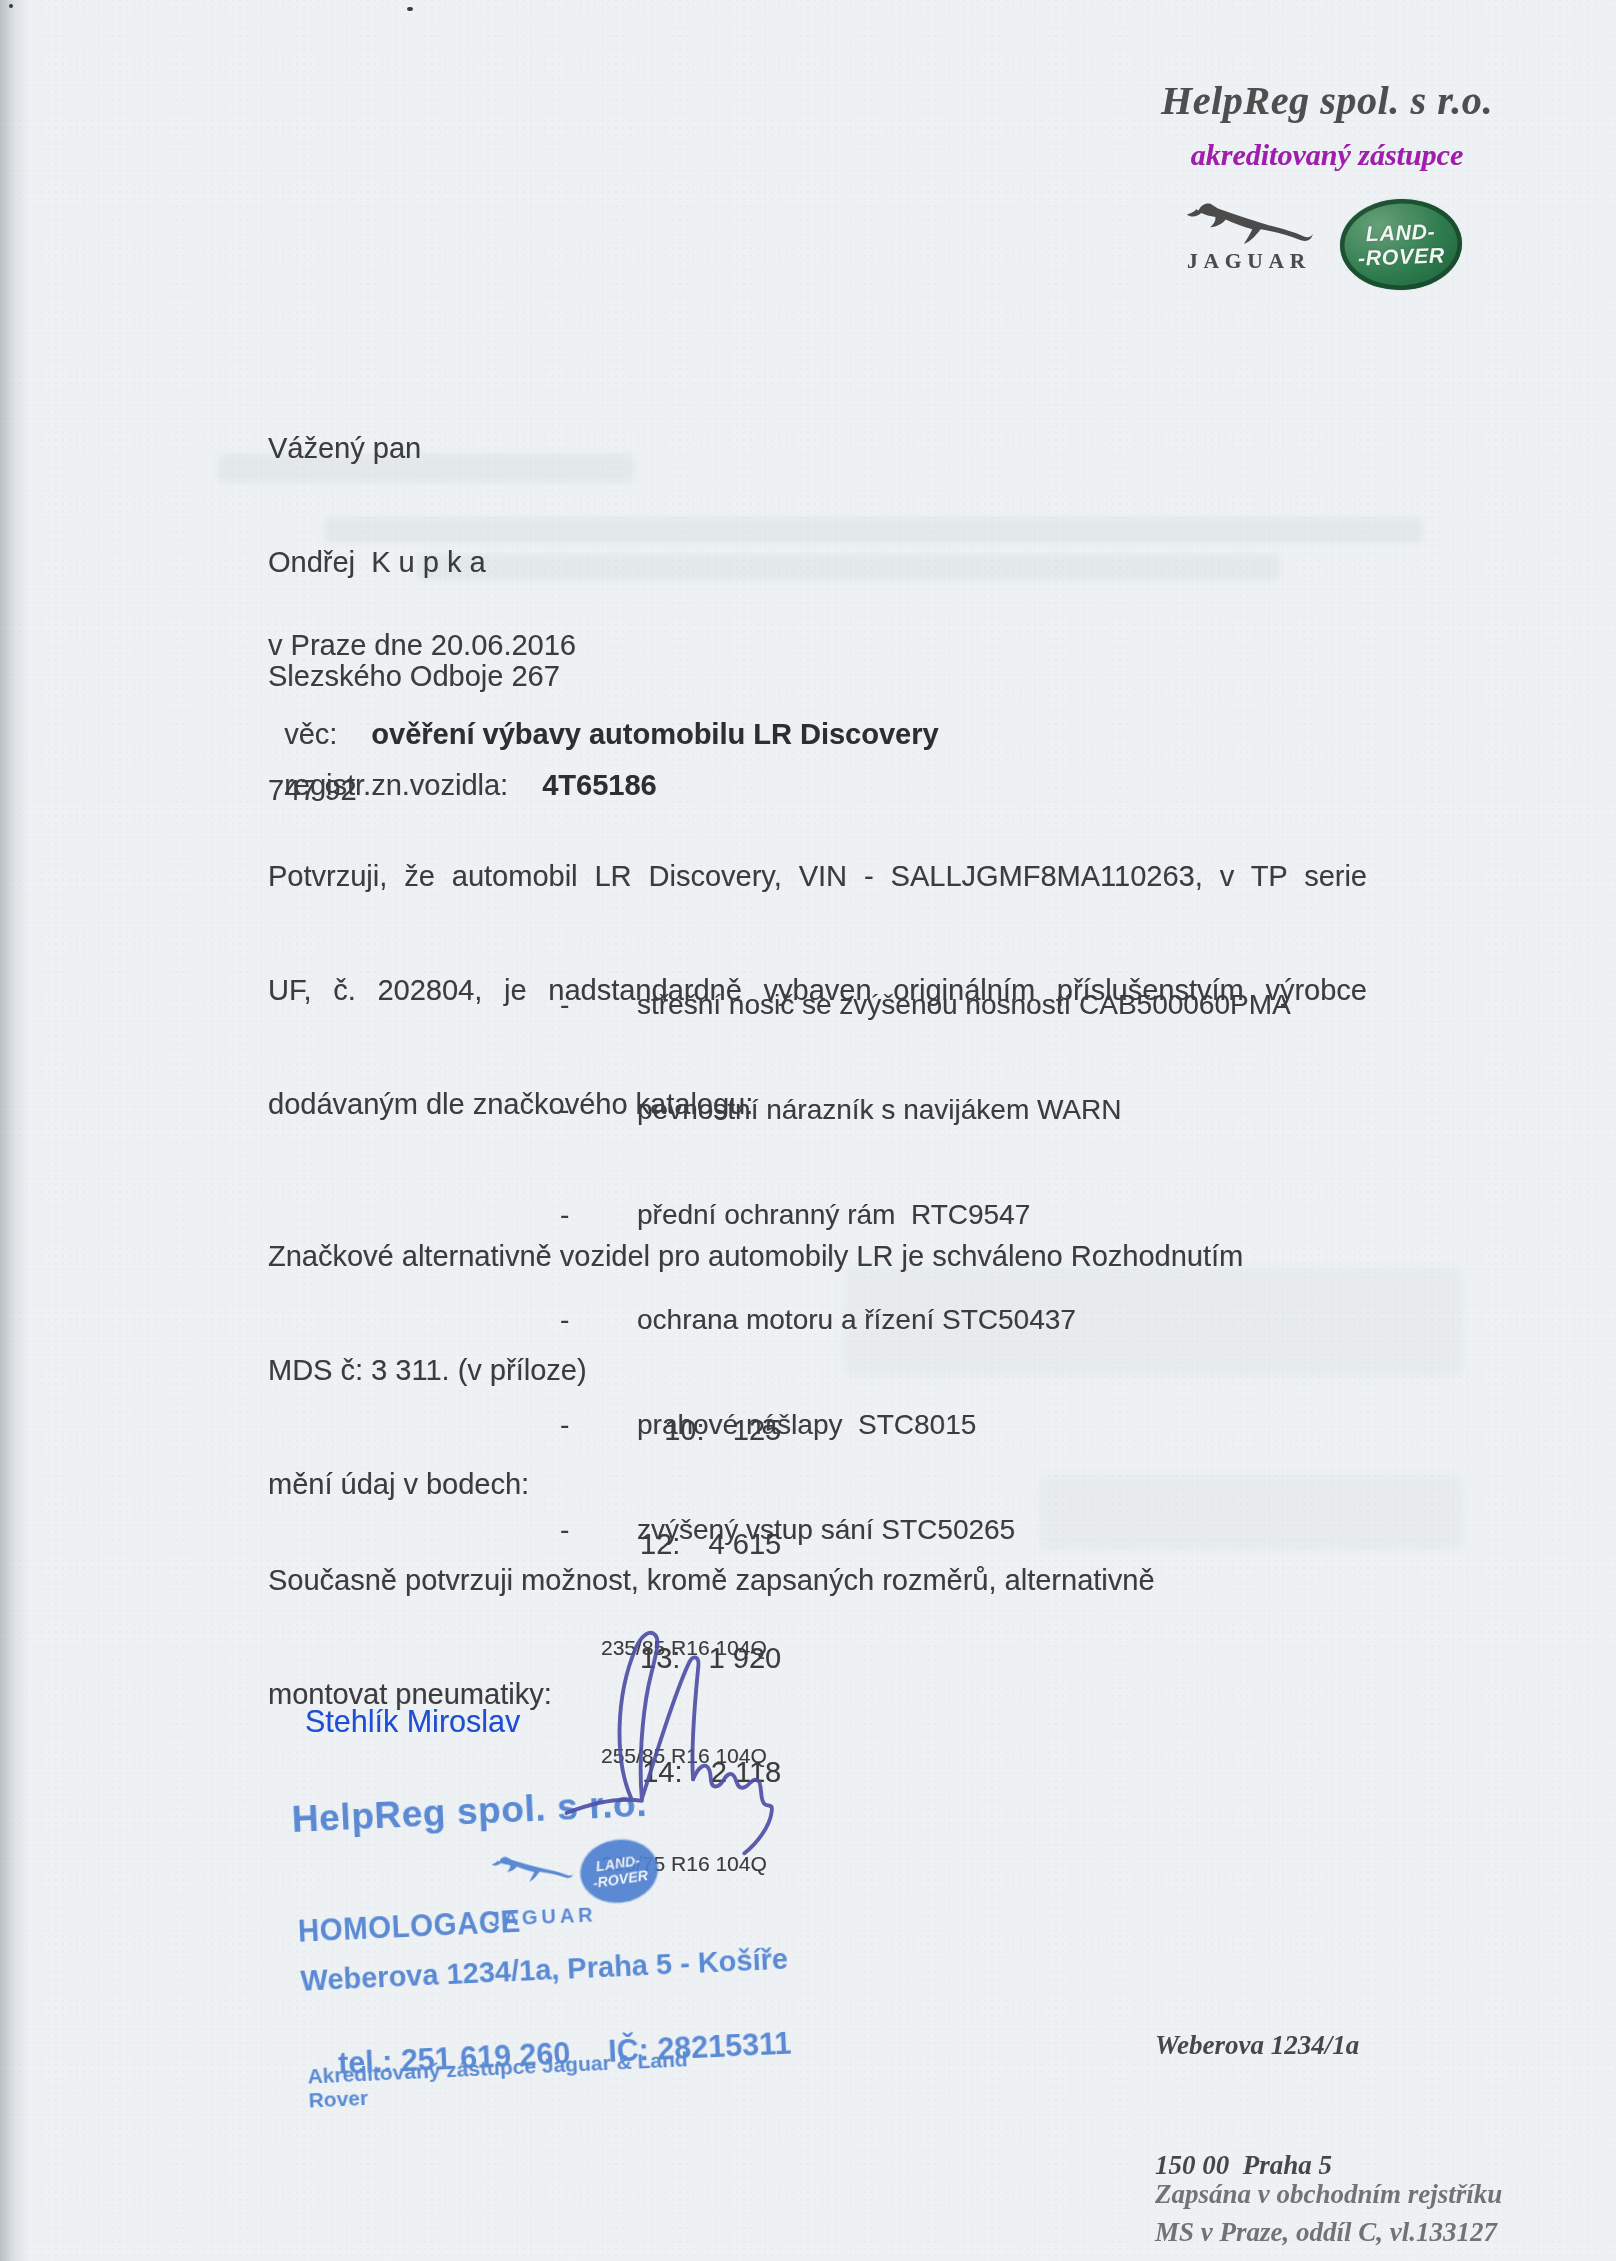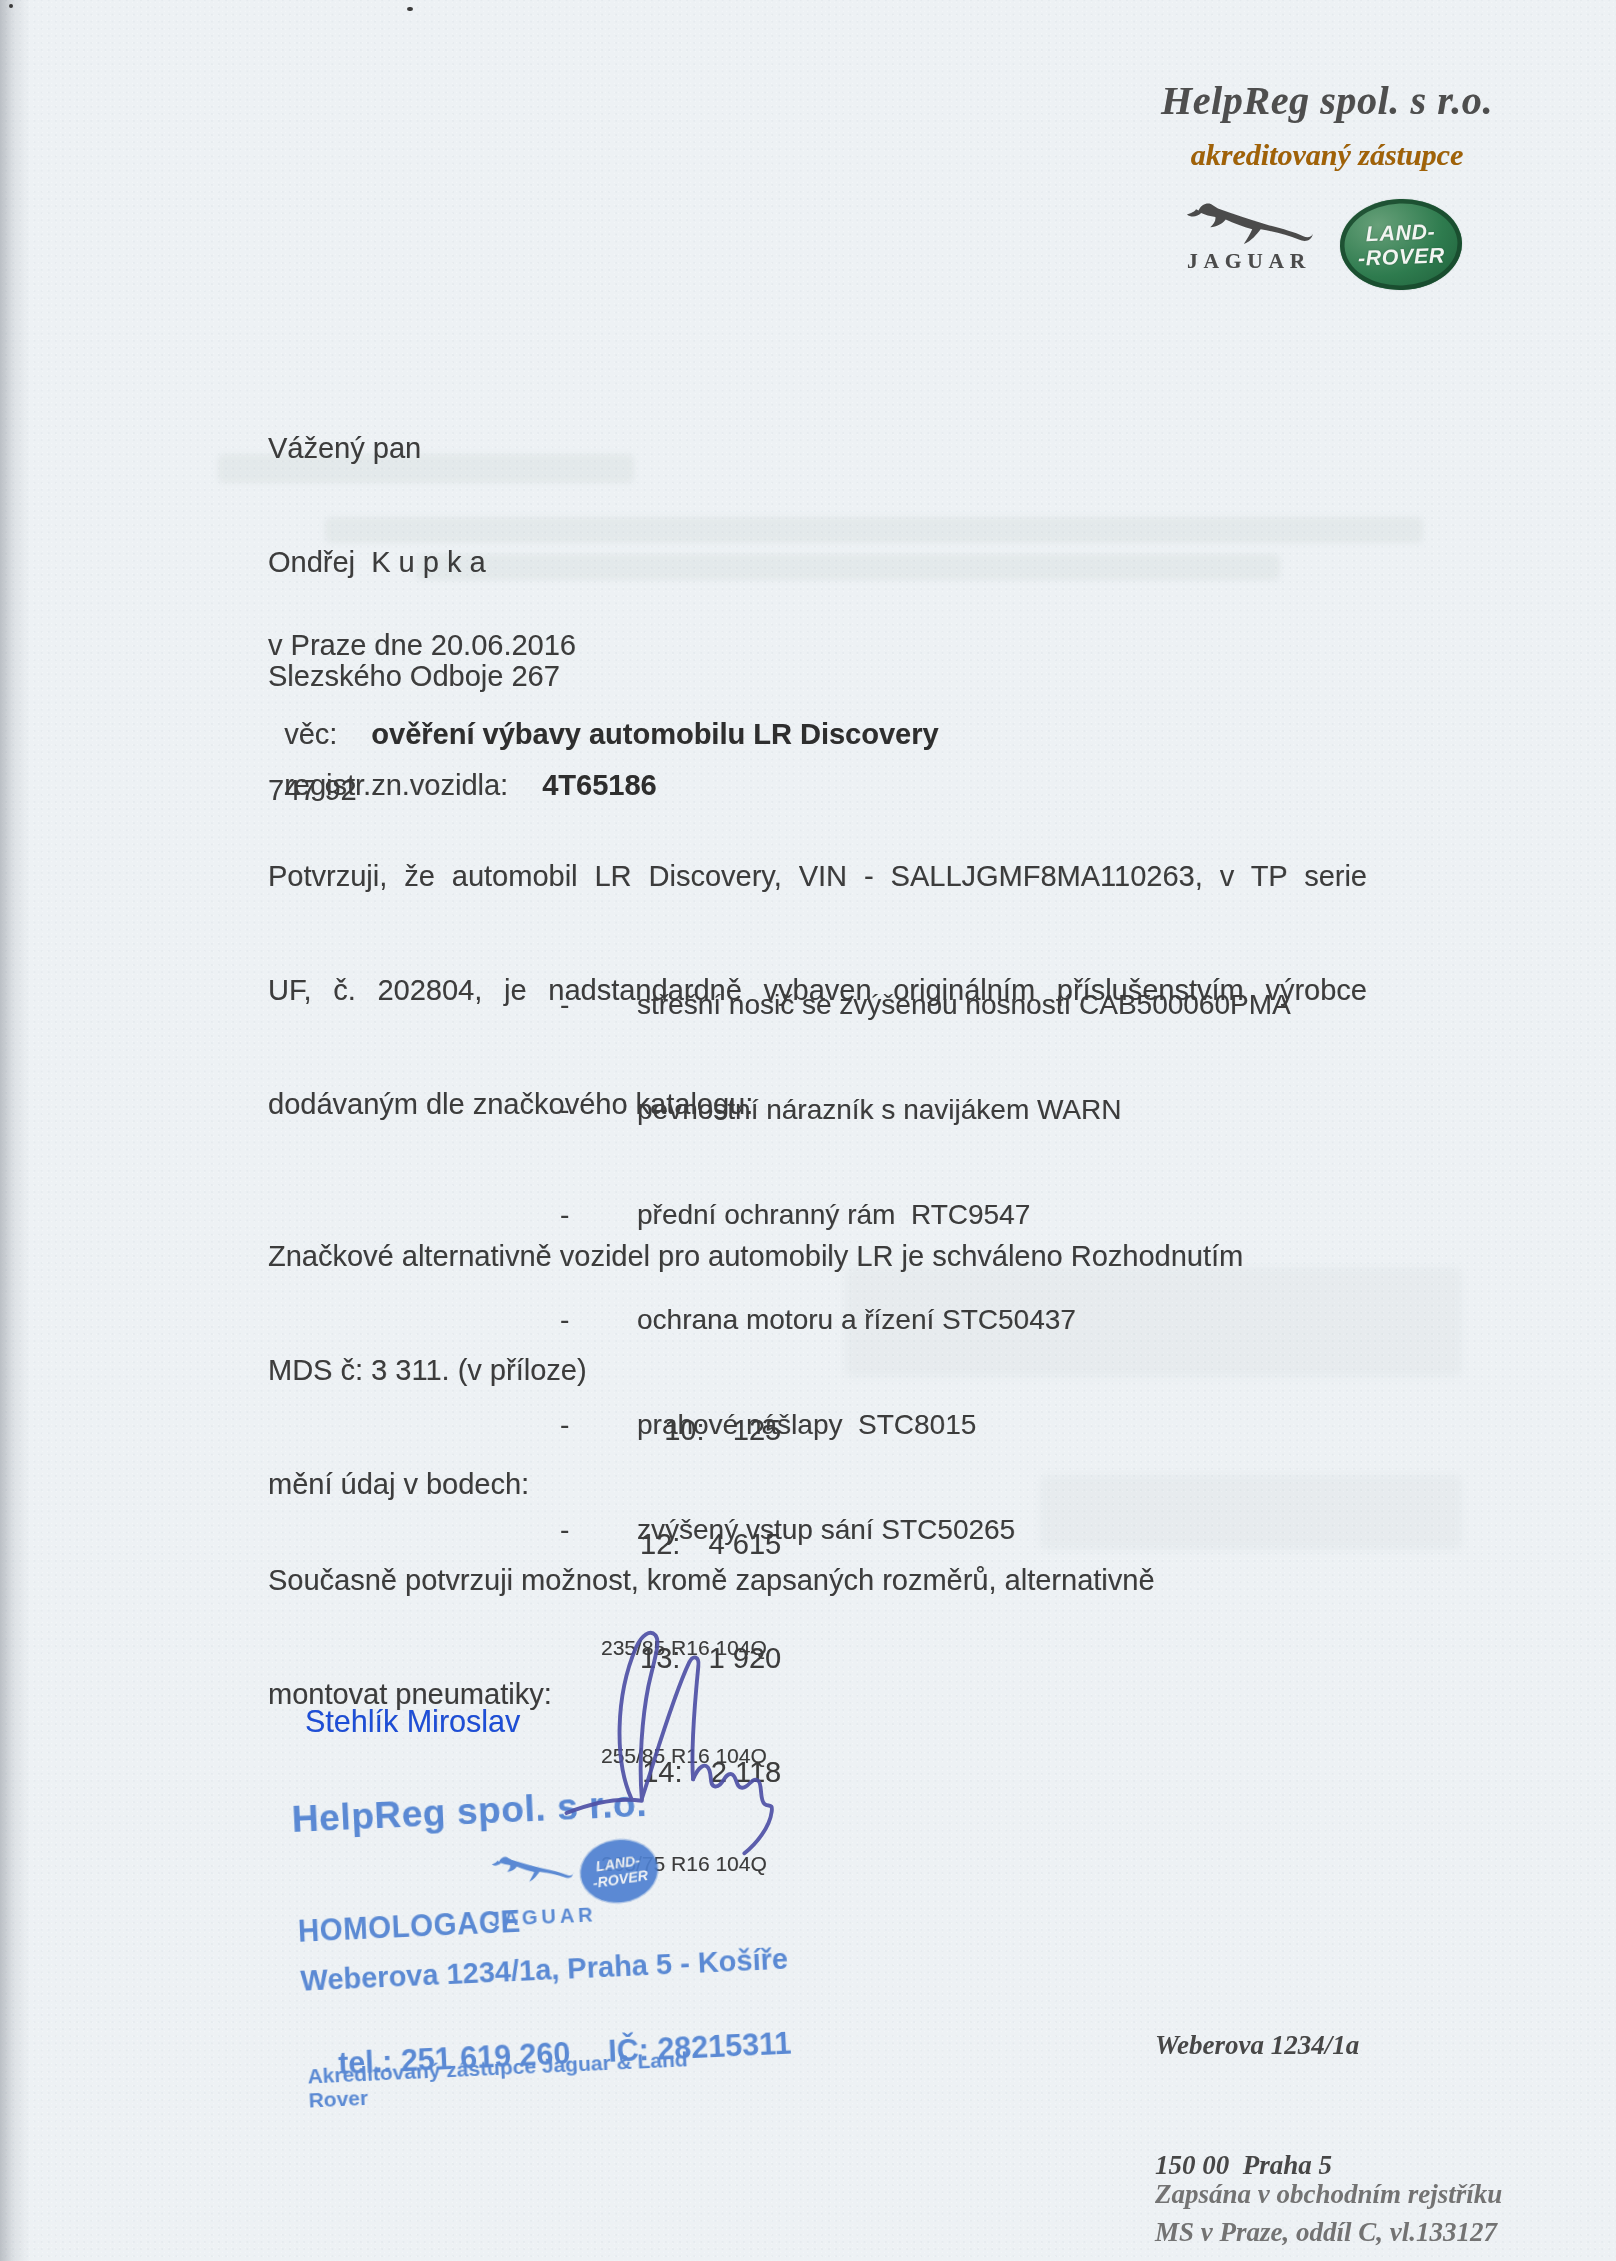--- a/index.html
+++ b/index.html
@@ -23,21 +23,21 @@
   .edge-shadow{ left:0;top:0;width:30px;height:2261px;
     background:linear-gradient(to right, rgba(70,76,88,.30), rgba(70,76,88,.10) 45%, rgba(70,76,88,0) 100%); }
   .speck{ background:#3a3a3a;border-radius:50%; }
 
   
   .hdr-company{ left:1150px;top:77px;width:354px;text-align:center;
     font-family:"Liberation Serif","DejaVu Serif",serif;font-style:italic;font-weight:700;
     font-size:40px;color:#4e4e4e;letter-spacing:0.6px;}
   .hdr-sub{ left:1150px;top:138px;width:354px;text-align:center;
     font-family:"Liberation Serif","DejaVu Serif",serif;font-style:italic;font-weight:700;
-    font-size:30px;color:#a16207;}
+    font-size:30px;color:#a21caf;}
   .jaguar-logo{ left:1184px;top:195px;width:130px;text-align:center;}
   .jaguar-logo svg{ display:block;width:130px;height:53px;}
   .jaguar-word{ margin-top:1.3px;font-family:"Liberation Serif","DejaVu Serif",serif;
     font-weight:700;font-size:21.4px;letter-spacing:5.8px;color:#4b4b4b;}
   .lr-oval{ left:1340px;top:199px;width:122px;height:91px;border-radius:50%;
     background:radial-gradient(ellipse at 32% 28%, #67a079 0%, #2e7b4e 55%, #1d5c38 100%);
     box-shadow:inset 0 0 0 4.5px rgba(23,72,44,.85), 0 0 1.3px rgba(0,0,0,.25);
     display:flex;flex-direction:column;align-items:center;justify-content:center;
     transform:rotate(-2deg);}
   .lr-oval .lr-t{ font-family:"Liberation Sans",sans-serif;font-style:italic;font-weight:700;

